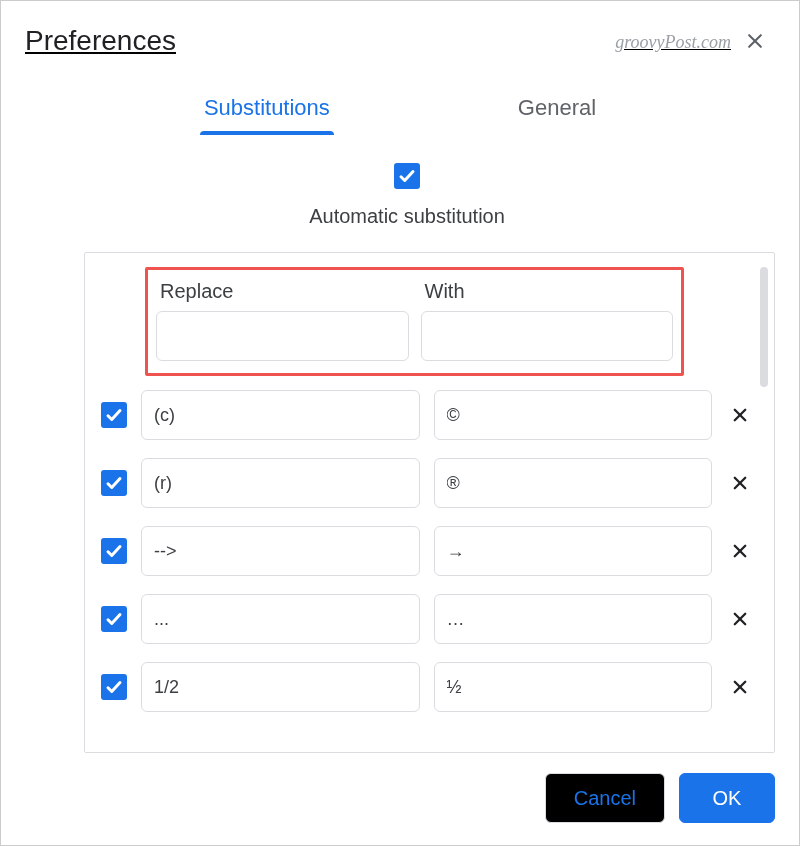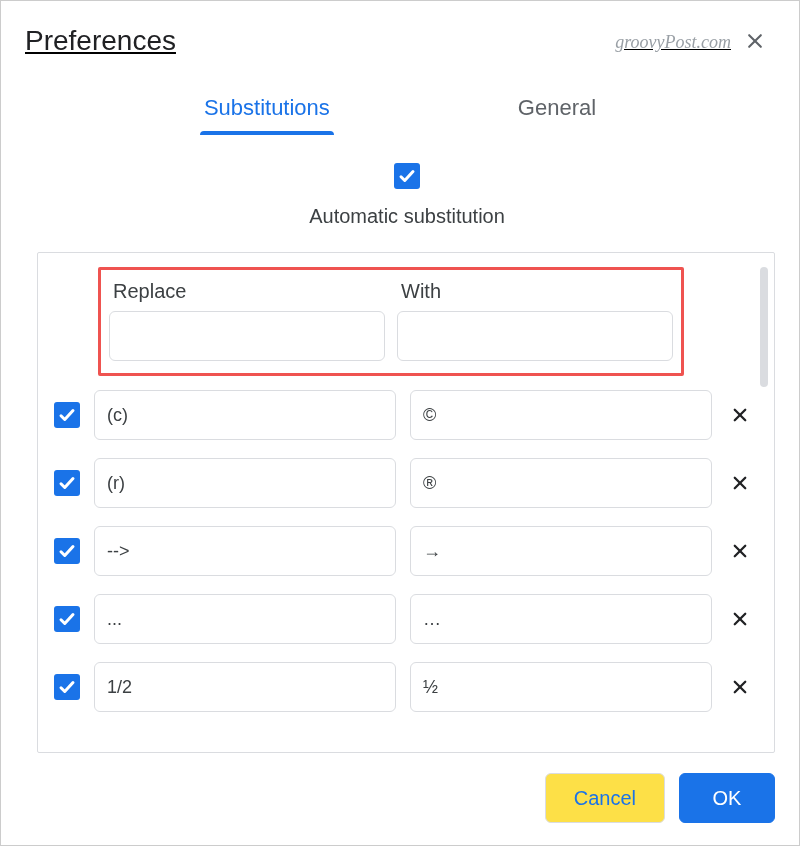--- a/index.html
+++ b/index.html
@@ -18,37 +18,37 @@
     .tab.active::after { content: ""; position: absolute; left: 0; right: 0; bottom: 0; height: 4px; background: #1a73e8; border-radius: 4px 4px 0 0; }
 
     .body { padding: 28px 24px 0 36px; flex: 1; display: flex; flex-direction: column; min-height: 0; }
 
     .auto-row { display: flex; align-items: center; gap: 16px; margin-bottom: 24px; padding-left: 2px; flex-direction: column; }
     .auto-label { font-size: 20px; color: #3c4043; }
 
     .checkbox { width: 26px; height: 26px; border-radius: 3px; background: #1a73e8; display: flex; align-items: center; justify-content: center; cursor: pointer; flex-shrink: 0; }
     .checkbox svg { stroke: #fff; }
 
-    .table-container { border: 1px solid #dadce0; border-radius: 2px; padding: 0; flex: 1; position: relative; overflow: hidden; }
+    .table-container { border: 1px solid #dadce0; border-radius: 2px; padding: 0; flex: 1; position: relative; overflow: hidden; margin-left: 47px; }
     .scroll-area { position: absolute; top: 0; left: 0; right: 0; bottom: 0; overflow-y: hidden; padding: 14px 20px 0 14px; }
     .scrollbar { position: absolute; right: 6px; top: 14px; width: 8px; height: 120px; background: #dadce0; border-radius: 4px; }
 
     .header-row { display: flex; align-items: flex-start; gap: 12px; margin-bottom: 14px; border: 3px solid #ef5350; padding: 10px 8px 12px 8px; border-radius: 2px; margin-left: 46px; margin-right: 70px;}
     .header-col { flex: 1; display: flex; flex-direction: column; gap: 8px; }
     .col-label { font-size: 20px; color: #3c4043; padding-left: 4px; }
     .input-box { height: 50px; border: 1px solid #dadce0; border-radius: 6px; background: #fff; padding: 0 12px; font-size: 18px; width: 100%; }
 
     .row { display: flex; align-items: center; gap: 14px; margin-bottom: 18px; padding-left: 2px; }
     .row .input-box { flex: 1; color: #3c4043; display: flex; align-items: center; }
     .delete-x { width: 28px; flex-shrink: 0; display: flex; align-items: center; justify-content: center; cursor: pointer; color: #202124; }
     .delete-x svg { width: 18px; height: 18px; }
 
     .footer { padding: 20px 24px 22px 24px; display: flex; justify-content: flex-end; gap: 14px; border-top: none; }
     .btn { height: 50px; padding: 0 28px; border-radius: 6px; font-size: 20px; font-weight: 500; cursor: pointer; display: flex; align-items: center; justify-content: center; }
-    .btn-cancel { background: #fde047; border: 1px solid #dadce0; color: #1a73e8; }
+    .btn-cancel { background: #000000; border: 1px solid #dadce0; color: #1a73e8; }
     .btn-ok { background: #1a73e8; border: 1px solid #1a73e8; color: #fff; min-width: 96px; text-align: right; }
   </style>
 </head>
 <body>
 
 <div class="dialog">
 
   <div class="header">
     <div class="title">Preferences</div>
     <div class="header-right">

